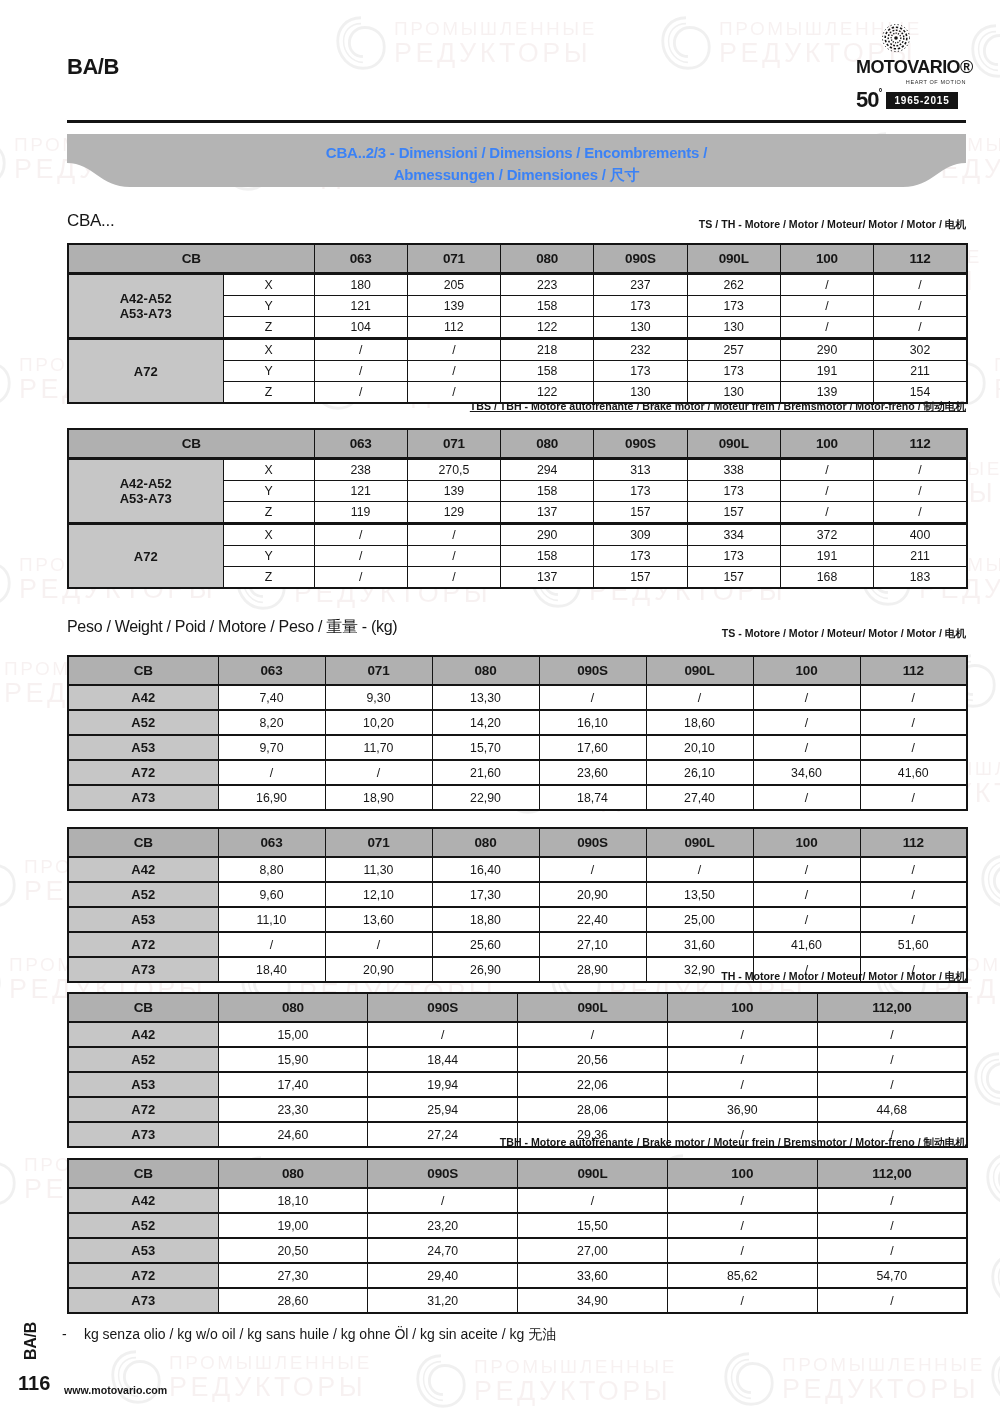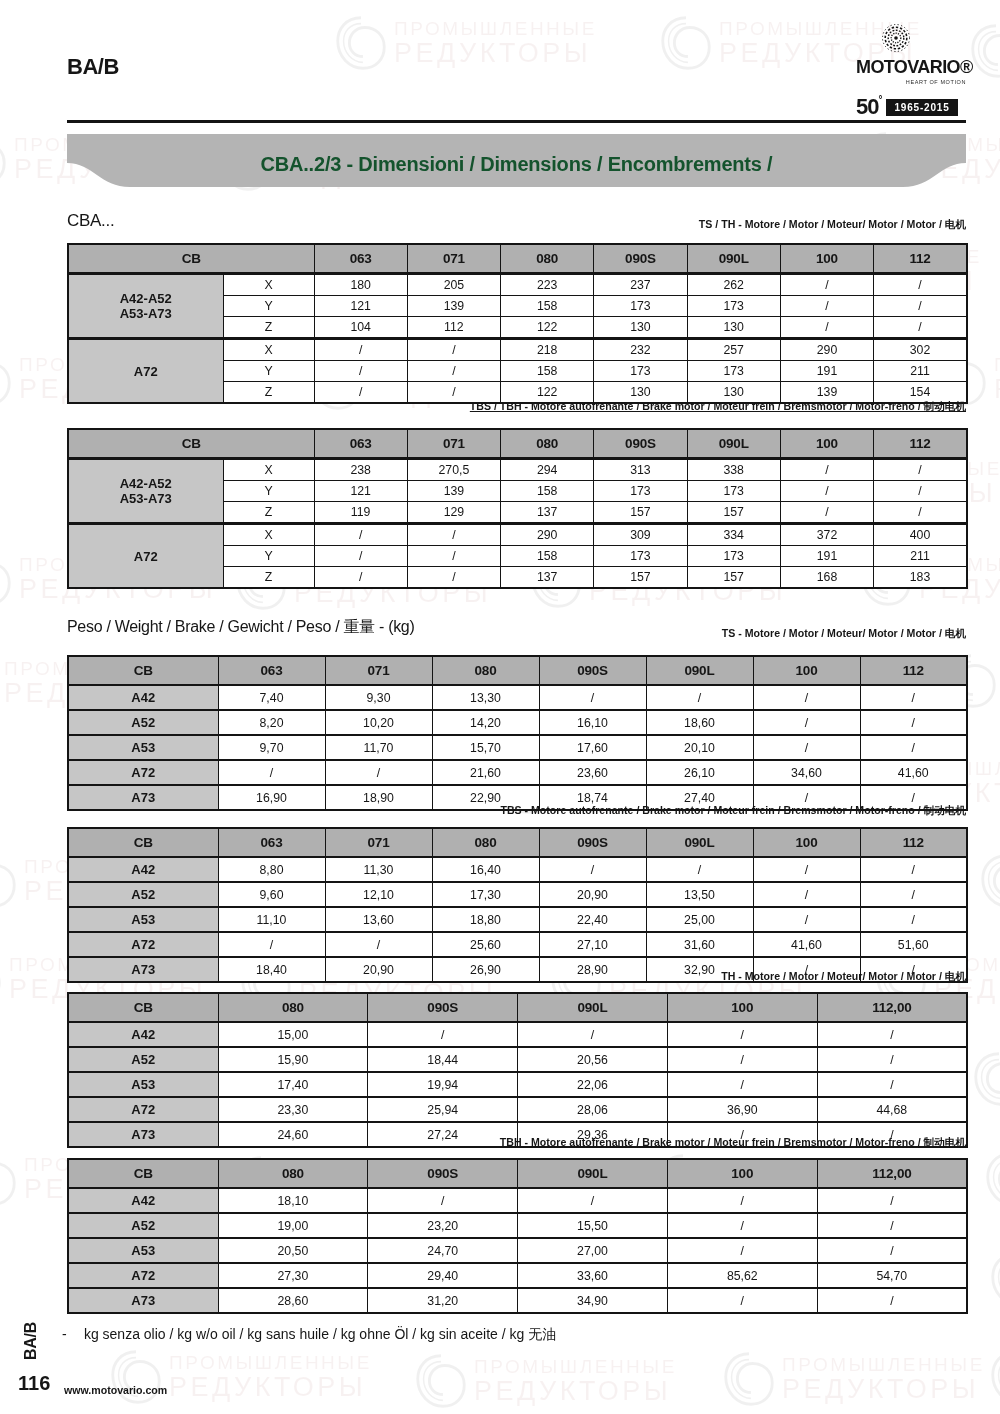--- a/index.html
+++ b/index.html
@@ -13,30 +13,30 @@
   .wm .l1{font-size:19px;letter-spacing:2.5px;}
   .wm .l2{font-size:27px;letter-spacing:3.5px;}
   
   .hdr-title{position:absolute;left:67px;top:54px;font-size:22px;font-weight:bold;letter-spacing:-.5px;z-index:2;}
   .hdr-sub{position:absolute;left:67px;top:88px;width:899px;font-size:10.6px;font-weight:bold;letter-spacing:-.1px;z-index:2;}
   .hdr-rule{position:absolute;left:67px;top:120px;width:899px;height:3px;background:#141414;z-index:2;}
   .logo{position:absolute;left:856px;top:20px;width:112px;z-index:2;}
   .logo .mandala{display:block;margin:0 auto 1px 22px;width:36px;height:36px;}
   .logo .brand{font-size:18px;font-weight:bold;letter-spacing:-.6px;white-space:nowrap;}
   .logo .tagline{font-size:5.5px;letter-spacing:.6px;color:#2b2b2b;text-align:right;margin:1px 2px 0 0;}
-  .logo .anniv{display:flex;align-items:center;margin-top:9px;}
+  .logo .anniv{display:flex;align-items:center;margin-top:2px;}
   .logo .fifty{font-size:22px;font-weight:bold;letter-spacing:-1px;}
   .logo .deg{font-size:10px;font-weight:bold;align-self:flex-start;}
   .logo .years{background:#141414;color:#fff;font-size:10px;font-weight:bold;letter-spacing:.8px;
                padding:3px 8px;margin-left:4px;}
   
   .banner{position:absolute;left:67px;top:134px;width:899px;height:57px;z-index:2;}
   .banner svg{position:absolute;inset:0;}
-  .banner .btxt{position:absolute;top:19px;left:0;width:100%;text-align:center;
-                font-size:20px;line-height:22px;font-weight:bold;letter-spacing:-.2px;color:#14532d;}
+  .banner .btxt{position:absolute;top:8px;left:0;width:100%;text-align:center;
+                font-size:15px;line-height:22px;font-weight:bold;letter-spacing:-.2px;color:#3b82f6;}
   
   .sec-head{position:absolute;left:67px;font-size:17px;font-weight:normal;letter-spacing:-.3px;z-index:2;}
   .cap{position:absolute;left:67px;width:899px;text-align:right;font-size:10.6px;font-weight:bold;z-index:2;}
   
   table.t{position:absolute;left:67px;width:899px;border-collapse:collapse;table-layout:fixed;
           z-index:2;background:#fff;border:2.5px solid #141414;}
   table.t th,table.t td{border:1.8px solid #141414;padding:0;text-align:center;vertical-align:middle;
           overflow:hidden;white-space:nowrap;}
   table.t thead th{background:#b0b0b0;height:27px;font-size:13.5px;font-weight:bold;letter-spacing:-.2px;
           border-bottom:2.4px solid #141414;}
@@ -559,20 +559,21 @@
       <span class="years">1965-2015</span>
     </div>
   </div>
 
   <div class="banner">
     <svg viewBox="0 0 899 57" preserveAspectRatio="none" aria-hidden="true">
       <path d="M0,0 H899 V29 C873,29 866,53 836,53 H63 C33,53 26,29 0,29 Z" fill="#b4b4b4"></path>
     </svg>
     <div class="btxt">
       <div>CBA..2/3 - Dimensioni / Dimensions / Encombrements /</div>
+      <div>Abmessungen / Dimensiones / 尺寸</div>
     </div>
   </div>
 
   <div class="sec-head" style="top:211px;">CBA...</div>
   <div class="cap" style="top:218px;">TS / TH - Motore / Motor / Moteur/ Motor / Motor / 电机</div>
 
   <table class="t dim" style="top:243px;">
     <colgroup>
         <col style="width:155px">
         <col style="width:91px">
@@ -745,21 +746,21 @@
           <td>/</td>
           <td>137</td>
           <td>157</td>
           <td>157</td>
           <td>168</td>
           <td>183</td>
         </tr>
       </tbody>
     </table>
 
-  <div class="sec-head" style="top:617px;font-size:16px;">Peso / Weight / Brake / Gewicht / Peso / 重量 - (kg)</div>
+  <div class="sec-head" style="top:617px;font-size:16px;">Peso / Weight / Poid / Motore / Peso / 重量 - (kg)</div>
   <div class="cap" style="top:627px;">TS - Motore / Motor / Moteur/ Motor / Motor / 电机</div>
 
   <table class="t wt" style="top:655px;">
     <colgroup>
         <col style="width:150px">
         <col span="7" style="width:107px">
       </colgroup>
   <thead>
         <tr>
           <th>CB</th>
@@ -819,21 +820,20 @@
           <td>18,90</td>
           <td>22,90</td>
           <td>18,74</td>
           <td>27,40</td>
           <td>/</td>
           <td>/</td>
         </tr>
       </tbody>
     </table>
 
-  <div class="cap" style="top:804px;">TBS - Motore autofrenante / Brake motor / Moteur frein / Bremsmotor / Motor-freno / 制动电机</div>
 
   <table class="t wt" style="top:827px;">
     <colgroup>
         <col style="width:150px">
         <col span="7" style="width:107px">
       </colgroup>
   <thead>
         <tr>
           <th>CB</th>
           <th>063</th>

